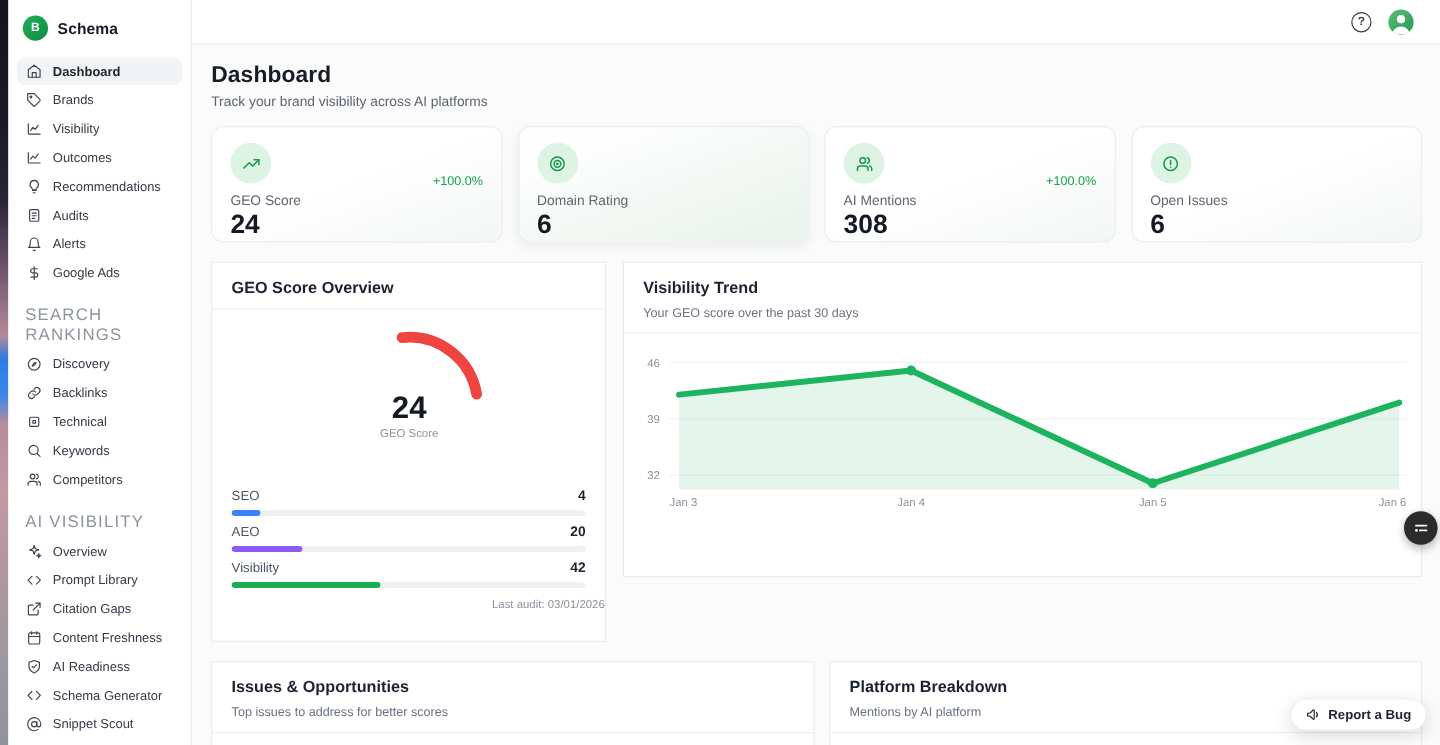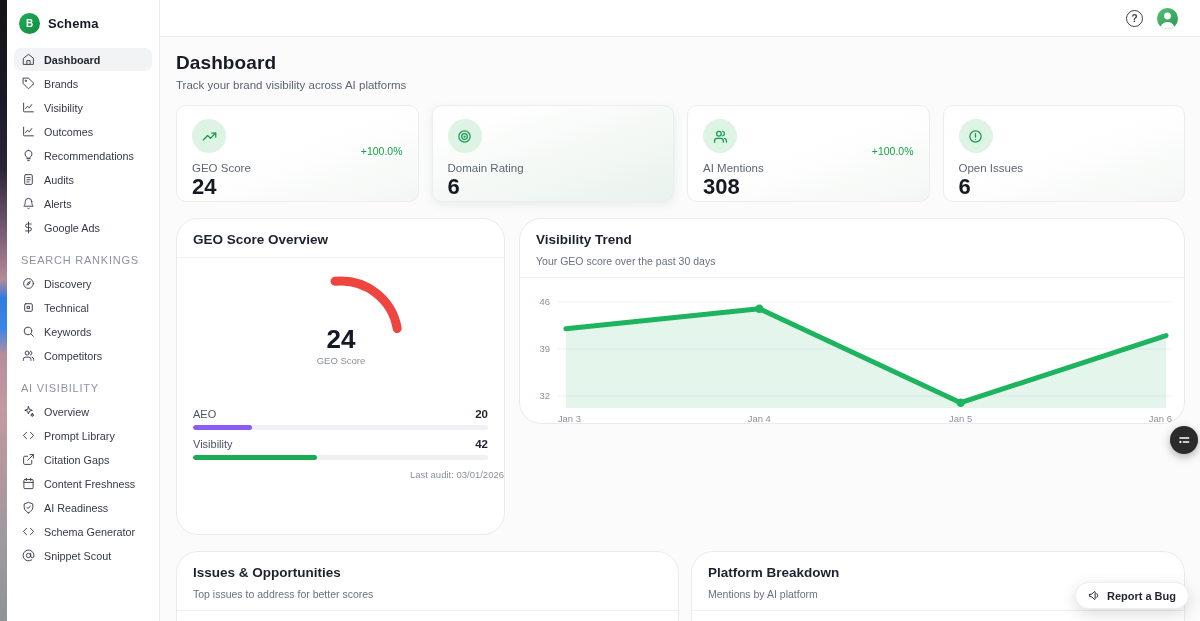--- a/index.html
+++ b/index.html
@@ -9,21 +9,21 @@
   
   .wall-strip { width:7px; height:621px; flex:0 0 7px;
     background:linear-gradient(180deg,#151419 0%,#1b1926 16%,#2b2436 27%,#7c5f77 38%,#b58a99 45%,#2f7ce0 48%,#3b87e8 53%,#b68d9c 57%,#c399a3 66%,#b2979e 76%,#a099a0 86%,#90939a 100%); }
 
   
   .sidebar { width:153px; flex:0 0 153px; background:#ffffff; border-right:1px solid #e9eaec; height:621px; overflow:hidden; }
   .logo-row { display:flex; align-items:center; gap:8px; padding:13px 0 12px 12px; }
   .logo-badge { width:21px; height:21px; border-radius:50%; background:linear-gradient(135deg,#1fae57,#138a44); color:#fff; font-size:10px; font-weight:bold; display:flex; align-items:center; justify-content:center; }
   .logo-name { font-size:13px; font-weight:bold; color:#151a24; letter-spacing:.1px; }
   .nav { padding-top:2px; }
-  .section-label { font-size:11px; letter-spacing:.07em; color:#8d94a0; margin:15px 12px 6px 14px; }
+  .section-label { font-size:14px; letter-spacing:.07em; color:#8d94a0; margin:15px 12px 6px 14px; }
   .side-item { display:flex; align-items:center; gap:9px; height:23px; margin:0 7px 1px 7px; padding:0 7px; border-radius:7px; color:#333a46; font-size:10.8px; cursor:pointer; }
   .side-item.active { background:#f2f3f5; font-weight:bold; color:#1d2430; }
   .side-item .ic { width:14px; height:14px; display:flex; align-items:center; justify-content:center; color:#3c4350; flex:0 0 14px; }
   .side-item .ic svg { width:13px; height:13px; stroke:#3c4350; fill:none; stroke-width:1.8; stroke-linecap:round; stroke-linejoin:round; }
 
   
   .main { flex:1; display:flex; flex-direction:column; height:621px; overflow:hidden; }
   .topbar { height:37px; background:#fff; border-bottom:1px solid #e8eaec; display:flex; align-items:center; justify-content:flex-end; gap:14px; padding:0 22px; flex:0 0 37px; }
   .help-btn { width:17px; height:17px; border-radius:50%; border:1.4px solid #3a4049; color:#3a4049; font-size:10px; font-weight:bold; display:flex; align-items:center; justify-content:center; cursor:pointer; background:#fff; }
   .avatar { width:21px; height:21px; border-radius:50%; background:linear-gradient(135deg,#57c177,#27994f); overflow:hidden; position:relative; cursor:pointer; }
@@ -37,28 +37,28 @@
   .stats-grid { display:grid; grid-template-columns:repeat(4,1fr); gap:13px; margin-top:14px; }
   .stat-card { background:linear-gradient(160deg,#ffffff 45%,#f3f7f4 100%); border:1px solid #ebedef; border-radius:10px; padding:13px 15px; height:97px; position:relative; cursor:pointer; }
   .stat-card.highlight { background:linear-gradient(160deg,#fdfefd 20%,#e9f2ec 100%); box-shadow:0 3px 10px rgba(30,80,50,.08); }
   .stat-icon { width:34px; height:34px; border-radius:50%; background:#ddf3e4; display:flex; align-items:center; justify-content:center; }
   .stat-icon svg { width:15px; height:15px; stroke:#169a4c; fill:none; stroke-width:2; stroke-linecap:round; stroke-linejoin:round; }
   .stat-change { position:absolute; top:15px; right:15px; font-size:10.5px; font-weight:normal; color:#16a34a;margin-top:24px; }
   .stat-label { font-size:11.5px; color:#5f6672; margin-top:9px; }
   .stat-value { font-size:22px; font-weight:bold; color:#141924; margin-top:1px; line-height:1.1; }
 
   
-  .card { background:#ffffff; border:1px solid #e9ebee; border-radius:22px; overflow:hidden; }
+  .card { background:#ffffff; border:1px solid #e9ebee; border-radius:0; overflow:hidden; }
   .card-head { padding:13px 16px 10px 16px; border-bottom:1px solid #eef0f2; }
   .card-title { font-size:13.5px; font-weight:bold; color:#1b2230; }
   .card-sub { font-size:10.5px; color:#6a7280; margin-top:8px; }
 
   .row2 { display:grid; grid-template-columns:329px 1fr; gap:14px; margin-top:16px; align-items:start; }
   .geo-card { height:317px; }
-  .trend-card { height:206px; }
+  .trend-card { height:263px; }
   .trend-body { padding:2px 4px 0 2px;text-align:right; }
 
   
   .gauge-wrap { height:150px; }
   .gauge-wrap svg { display:block; }
 
   
   .bars { padding:0 16px; }
   .bar-row { margin-bottom:8px; }
   .bar-top { display:flex; justify-content:space-between; align-items:baseline; }
@@ -163,20 +163,29 @@
       </div>
       <div class="section-label">SEARCH RANKINGS</div>
       <div class="side-item">
         <span class="ic">
           <svg viewBox="0 0 24 24" width="13" height="13" class="">
             <circle cx="12" cy="12" r="9"></circle>
             <polygon points="15 9 13 13 9 15 11 11"></polygon>
           </svg>
         </span>
         <span>Discovery</span>
+      </div>
+      <div class="side-item">
+        <span class="ic">
+          <svg viewBox="0 0 24 24" width="13" height="13" class="">
+            <path d="M10 13.5a4.5 4.5 0 0 0 6.8.5l2.7-2.7a4.5 4.5 0 1 0-6.4-6.4L11.6 6.4"></path>
+            <path d="M14 10.5a4.5 4.5 0 0 0-6.8-.5l-2.7 2.7a4.5 4.5 0 1 0 6.4 6.4l1.5-1.5"></path>
+          </svg>
+        </span>
+        <span>Backlinks</span>
       </div>
       <div class="side-item">
         <span class="ic">
           <svg viewBox="0 0 24 24" width="13" height="13" class="">
             <rect x="5" y="5" width="14" height="14" rx="2"></rect>
             <rect x="10" y="10" width="4" height="4"></rect>
           </svg>
         </span>
         <span>Technical</span>
       </div>
@@ -340,20 +349,29 @@
           <div class="card-title">GEO Score Overview</div>
         </div>
         <div class="gauge-wrap" id="gauge-wrap">
             <svg width="329" height="150" viewBox="0 0 329 150">
               <path d="M 158.04187759374375 23.312251964008418 A 57 57 0 0 1 220.20177411301879 70.49418143718216" stroke="#ee4540" stroke-width="9" fill="none" stroke-linecap="round"></path>
               <text x="164" y="90" text-anchor="middle" font-size="26" font-weight="bold" fill="#141924" font-family="Liberation Sans, sans-serif">24</text>
               <text x="164" y="106" text-anchor="middle" font-size="9.5" fill="#8a919c" font-family="Liberation Sans, sans-serif">GEO Score</text>
             </svg>
           </div>
         <div class="bars" id="geo-bars">
+            <div class="bar-row">
+              <div class="bar-top">
+                <span class="bar-label">SEO</span>
+                <span class="bar-value">4</span>
+              </div>
+              <div class="bar-track">
+                <div class="bar-fill" style="width:8%;background:#3b82f6"></div>
+              </div>
+            </div>
             <div class="bar-row">
               <div class="bar-top">
                 <span class="bar-label">AEO</span>
                 <span class="bar-value">20</span>
               </div>
               <div class="bar-track">
                 <div class="bar-fill" style="width:20%;background:#8b5cf6"></div>
               </div>
             </div>
             <div class="bar-row">

